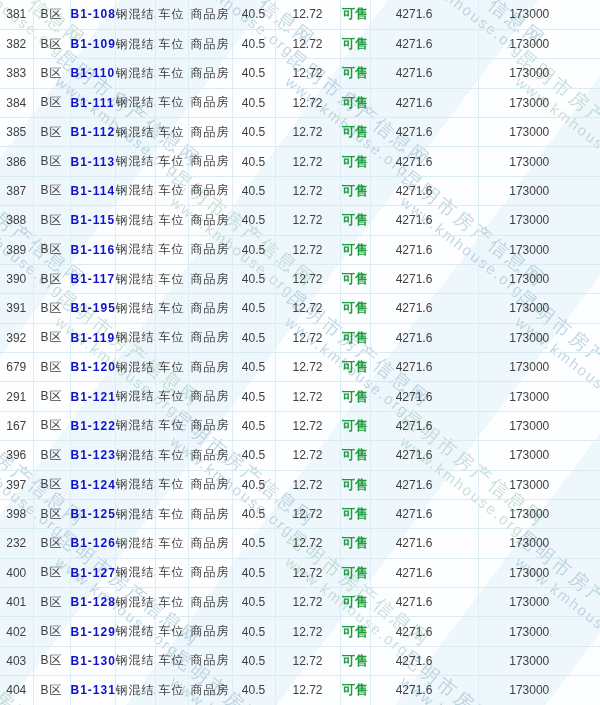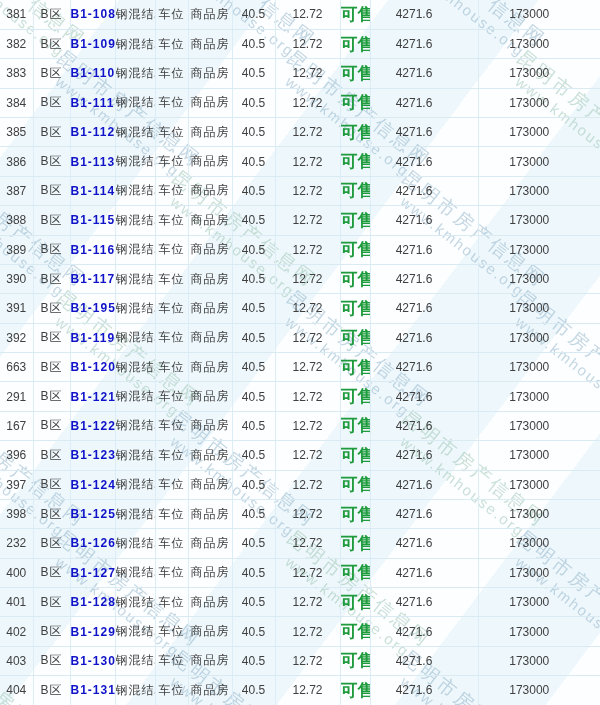--- a/index.html
+++ b/index.html
@@ -67,21 +67,21 @@
   td.al-right{text-align:right;padding-right:20px;}
   a.unit-link{
     color:var(--link-blue);
     font-weight:bold;
     text-decoration:none;
     letter-spacing:1px;
   }
   span.status-label{
     color:var(--status-green);
     font-weight:bold;
-    font-size:17px;
+    font-size:13px;
   }
   td .cn{letter-spacing:1px;}
 </style>
 </head>
 <body>
 
 <div class="stripes"></div>
 <div class="watermark-layer" id="watermark-layer">
     <div class="wm alt" style="left: -80px; top: -25px;">
       <span class="wm-cn">昆明市房产信息网</span>
@@ -334,21 +334,21 @@
         <td><span class="cn">钢混结构</span></td>
         <td><span class="cn">车位</span></td>
         <td><span class="cn">商品房</span></td>
         <td><span>40.5</span></td>
         <td><span>12.72</span></td>
         <td><span class="status-label">可售</span></td>
         <td class="al-right"><span>4271.6</span></td>
         <td class="al-right"><span>173000</span></td>
       </tr>
       <tr>
-        <td><span>663</span></td>
+        <td><span>679</span></td>
         <td><span class="cn">B区</span></td>
         <td><a class="unit-link" href="#">B1-120</a></td>
         <td><span class="cn">钢混结构</span></td>
         <td><span class="cn">车位</span></td>
         <td><span class="cn">商品房</span></td>
         <td><span>40.5</span></td>
         <td><span>12.72</span></td>
         <td><span class="status-label">可售</span></td>
         <td class="al-right"><span>4271.6</span></td>
         <td class="al-right"><span>173000</span></td>

